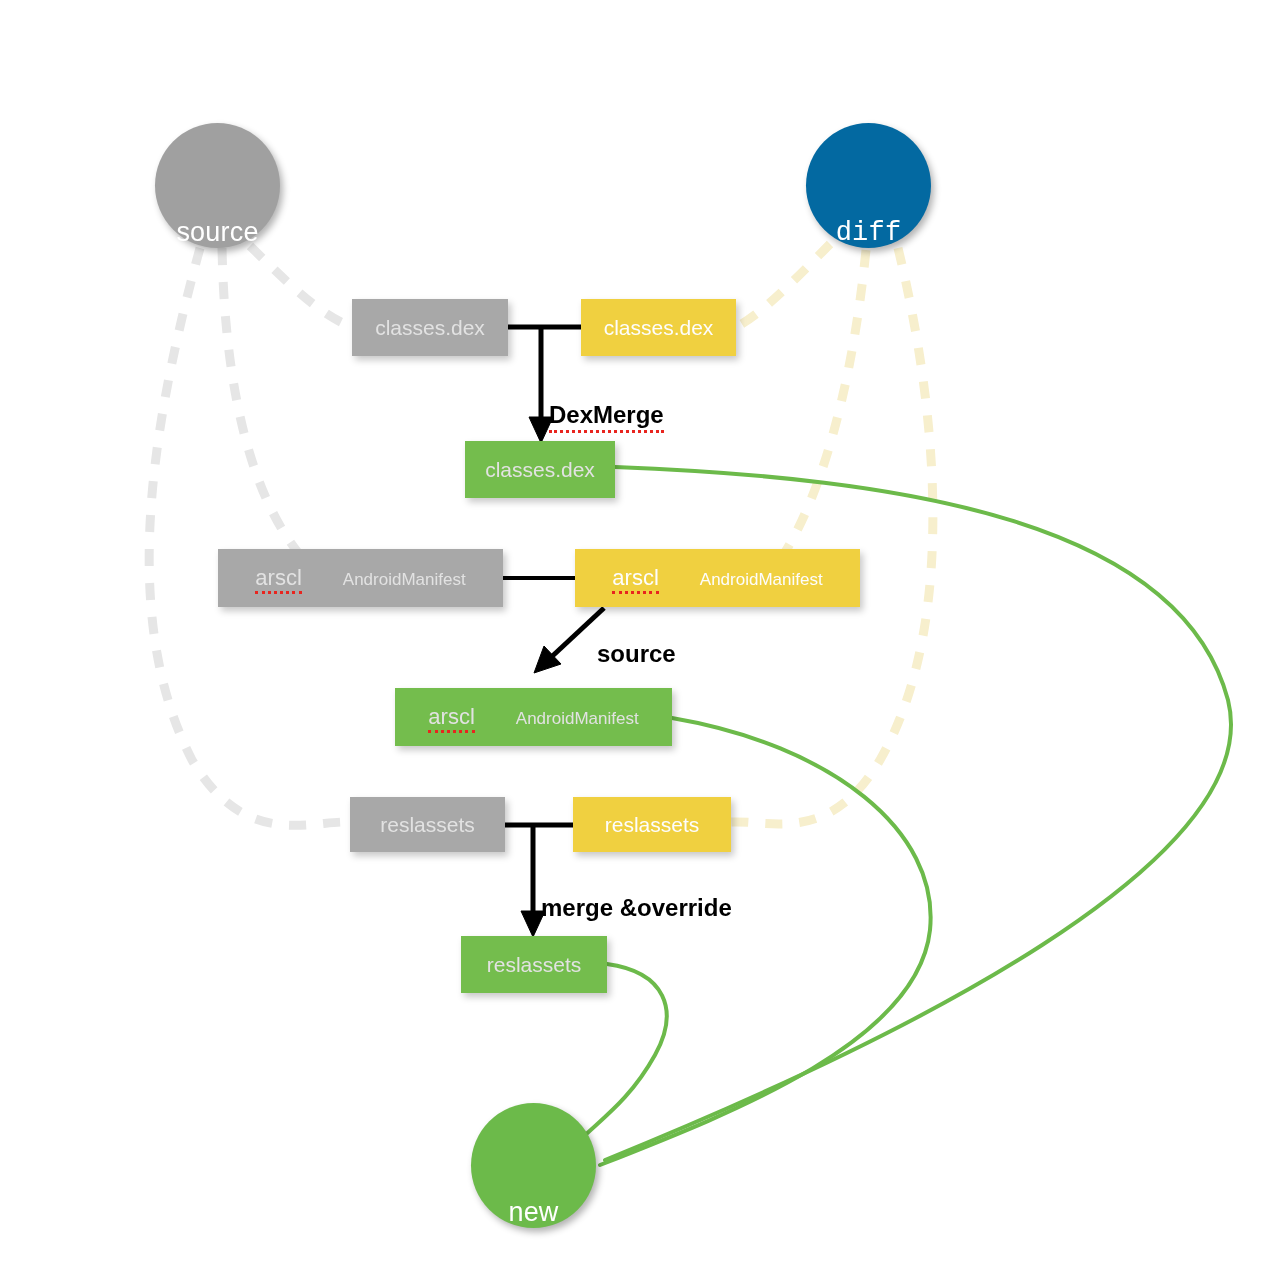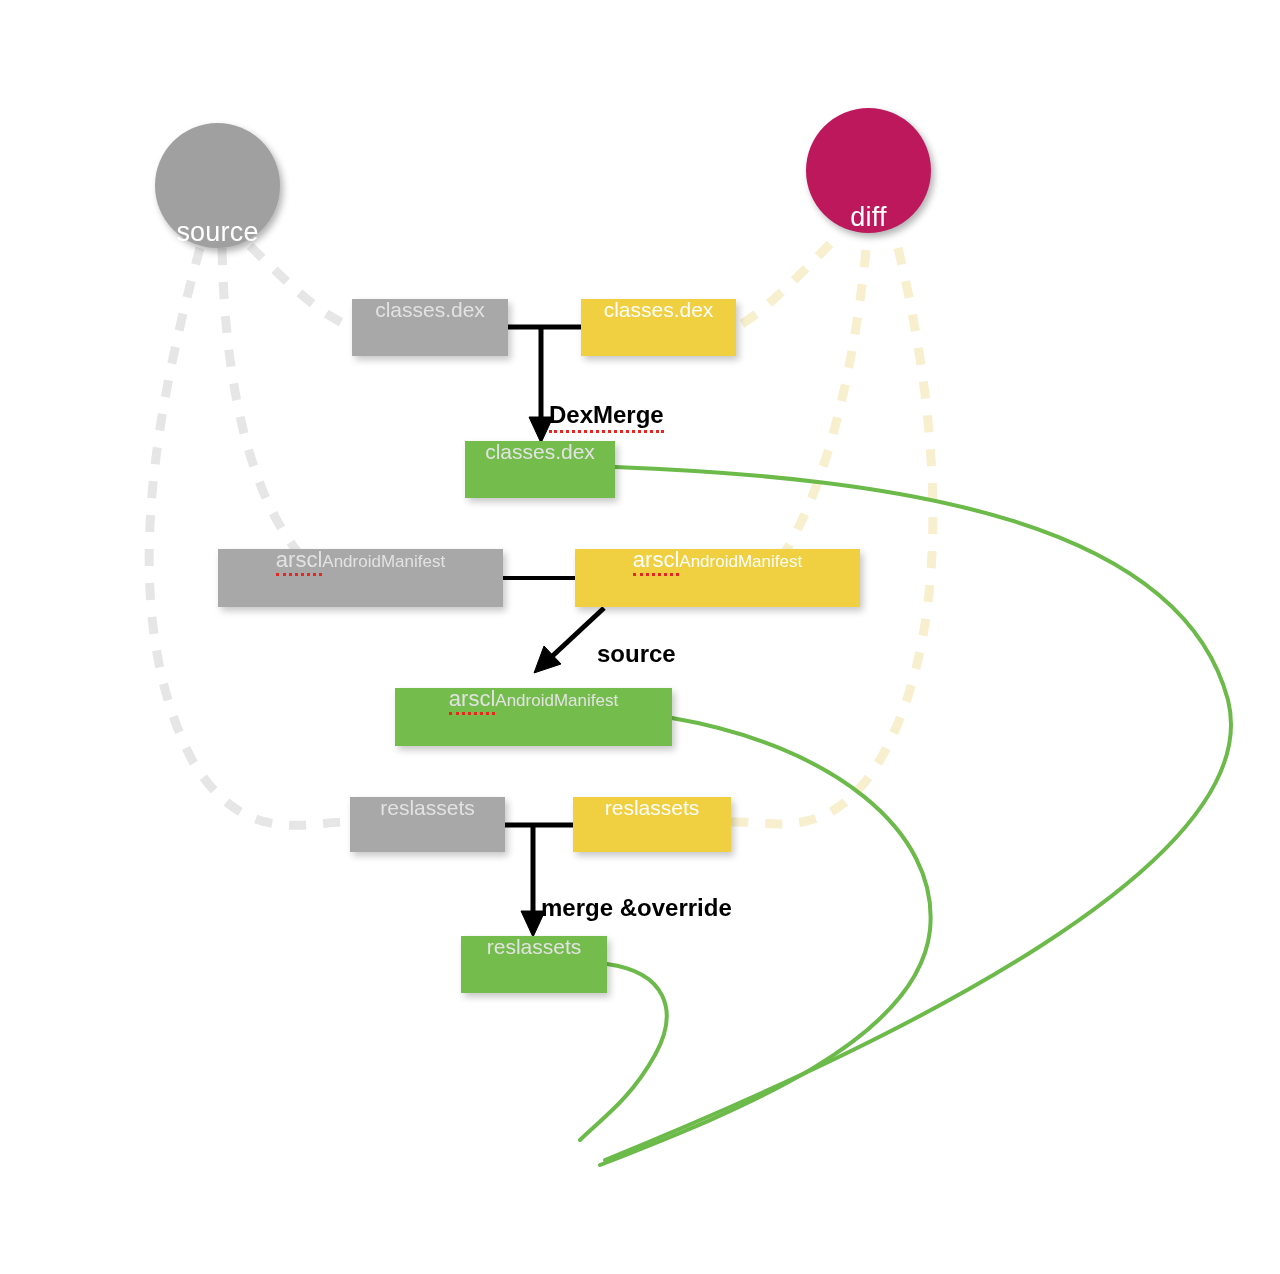--- a/index.html
+++ b/index.html
@@ -41,35 +41,36 @@
     letter-spacing: 0.2px;
     box-shadow: 3px 4px 7px rgba(0,0,0,0.30);
     box-sizing: border-box;
   }
   .circle-source {
     left: 155px; top: 123px;
     width: 125px; height: 125px;
     background: #a0a0a0;
   }
   .circle-diff {
-    left: 806px; top: 108px;
+    left: 806px; top: 123px;
     width: 125px; height: 125px;
-    background: #be185d;
+    background: #0369a1;
+    font-family: Liberation Mono, monospace;
   }
   .circle-new {
     left: 471px; top: 1103px;
     width: 125px; height: 125px;
     background: #6cba4a;
   }
 
   
   .node-box {
     position: absolute;
     display: flex;
-    align-items: flex-start;
+    align-items: center;
     justify-content: center;
     box-shadow: 3px 4px 7px rgba(0,0,0,0.22);
     box-sizing: border-box;
     white-space: nowrap;
   }
   .box-gray   { background: #a8a8a8; }
   .box-yellow { background: #f0d040; }
   .box-green  { background: #74bd4d; }
 
   .box-label {
@@ -82,20 +83,21 @@
 
   
   .lbl-big {
     font-size: 22px;
     border-bottom: 3px dotted #e8251f;
     padding-bottom: 1px;
   }
   .lbl-small {
     font-size: 17px;
     vertical-align: baseline;
+    padding-left: 41px;
   }
 
   
   .op-label {
     position: absolute;
     font-size: 24px;
     font-weight: bold;
     color: #000000;
     white-space: nowrap;
     line-height: 1;
@@ -162,20 +164,23 @@
       <polygon points="533,937 521,911 545,911"></polygon>
     </g>
   </svg>
 
   <div class="node-circle circle-source">
     <span>source</span>
   </div>
   <div class="node-circle circle-diff">
     <span>diff</span>
   </div>
+  <div class="node-circle circle-new">
+    <span>new</span>
+  </div>
 
   <div class="node-box box-gray b-dex-src">
     <span class="box-label">classes.dex</span>
   </div>
   <div class="node-box box-yellow b-dex-diff">
     <span class="box-label">classes.dex</span>
   </div>
   <div class="node-box box-green b-dex-new">
     <span class="box-label">classes.dex</span>
   </div>

